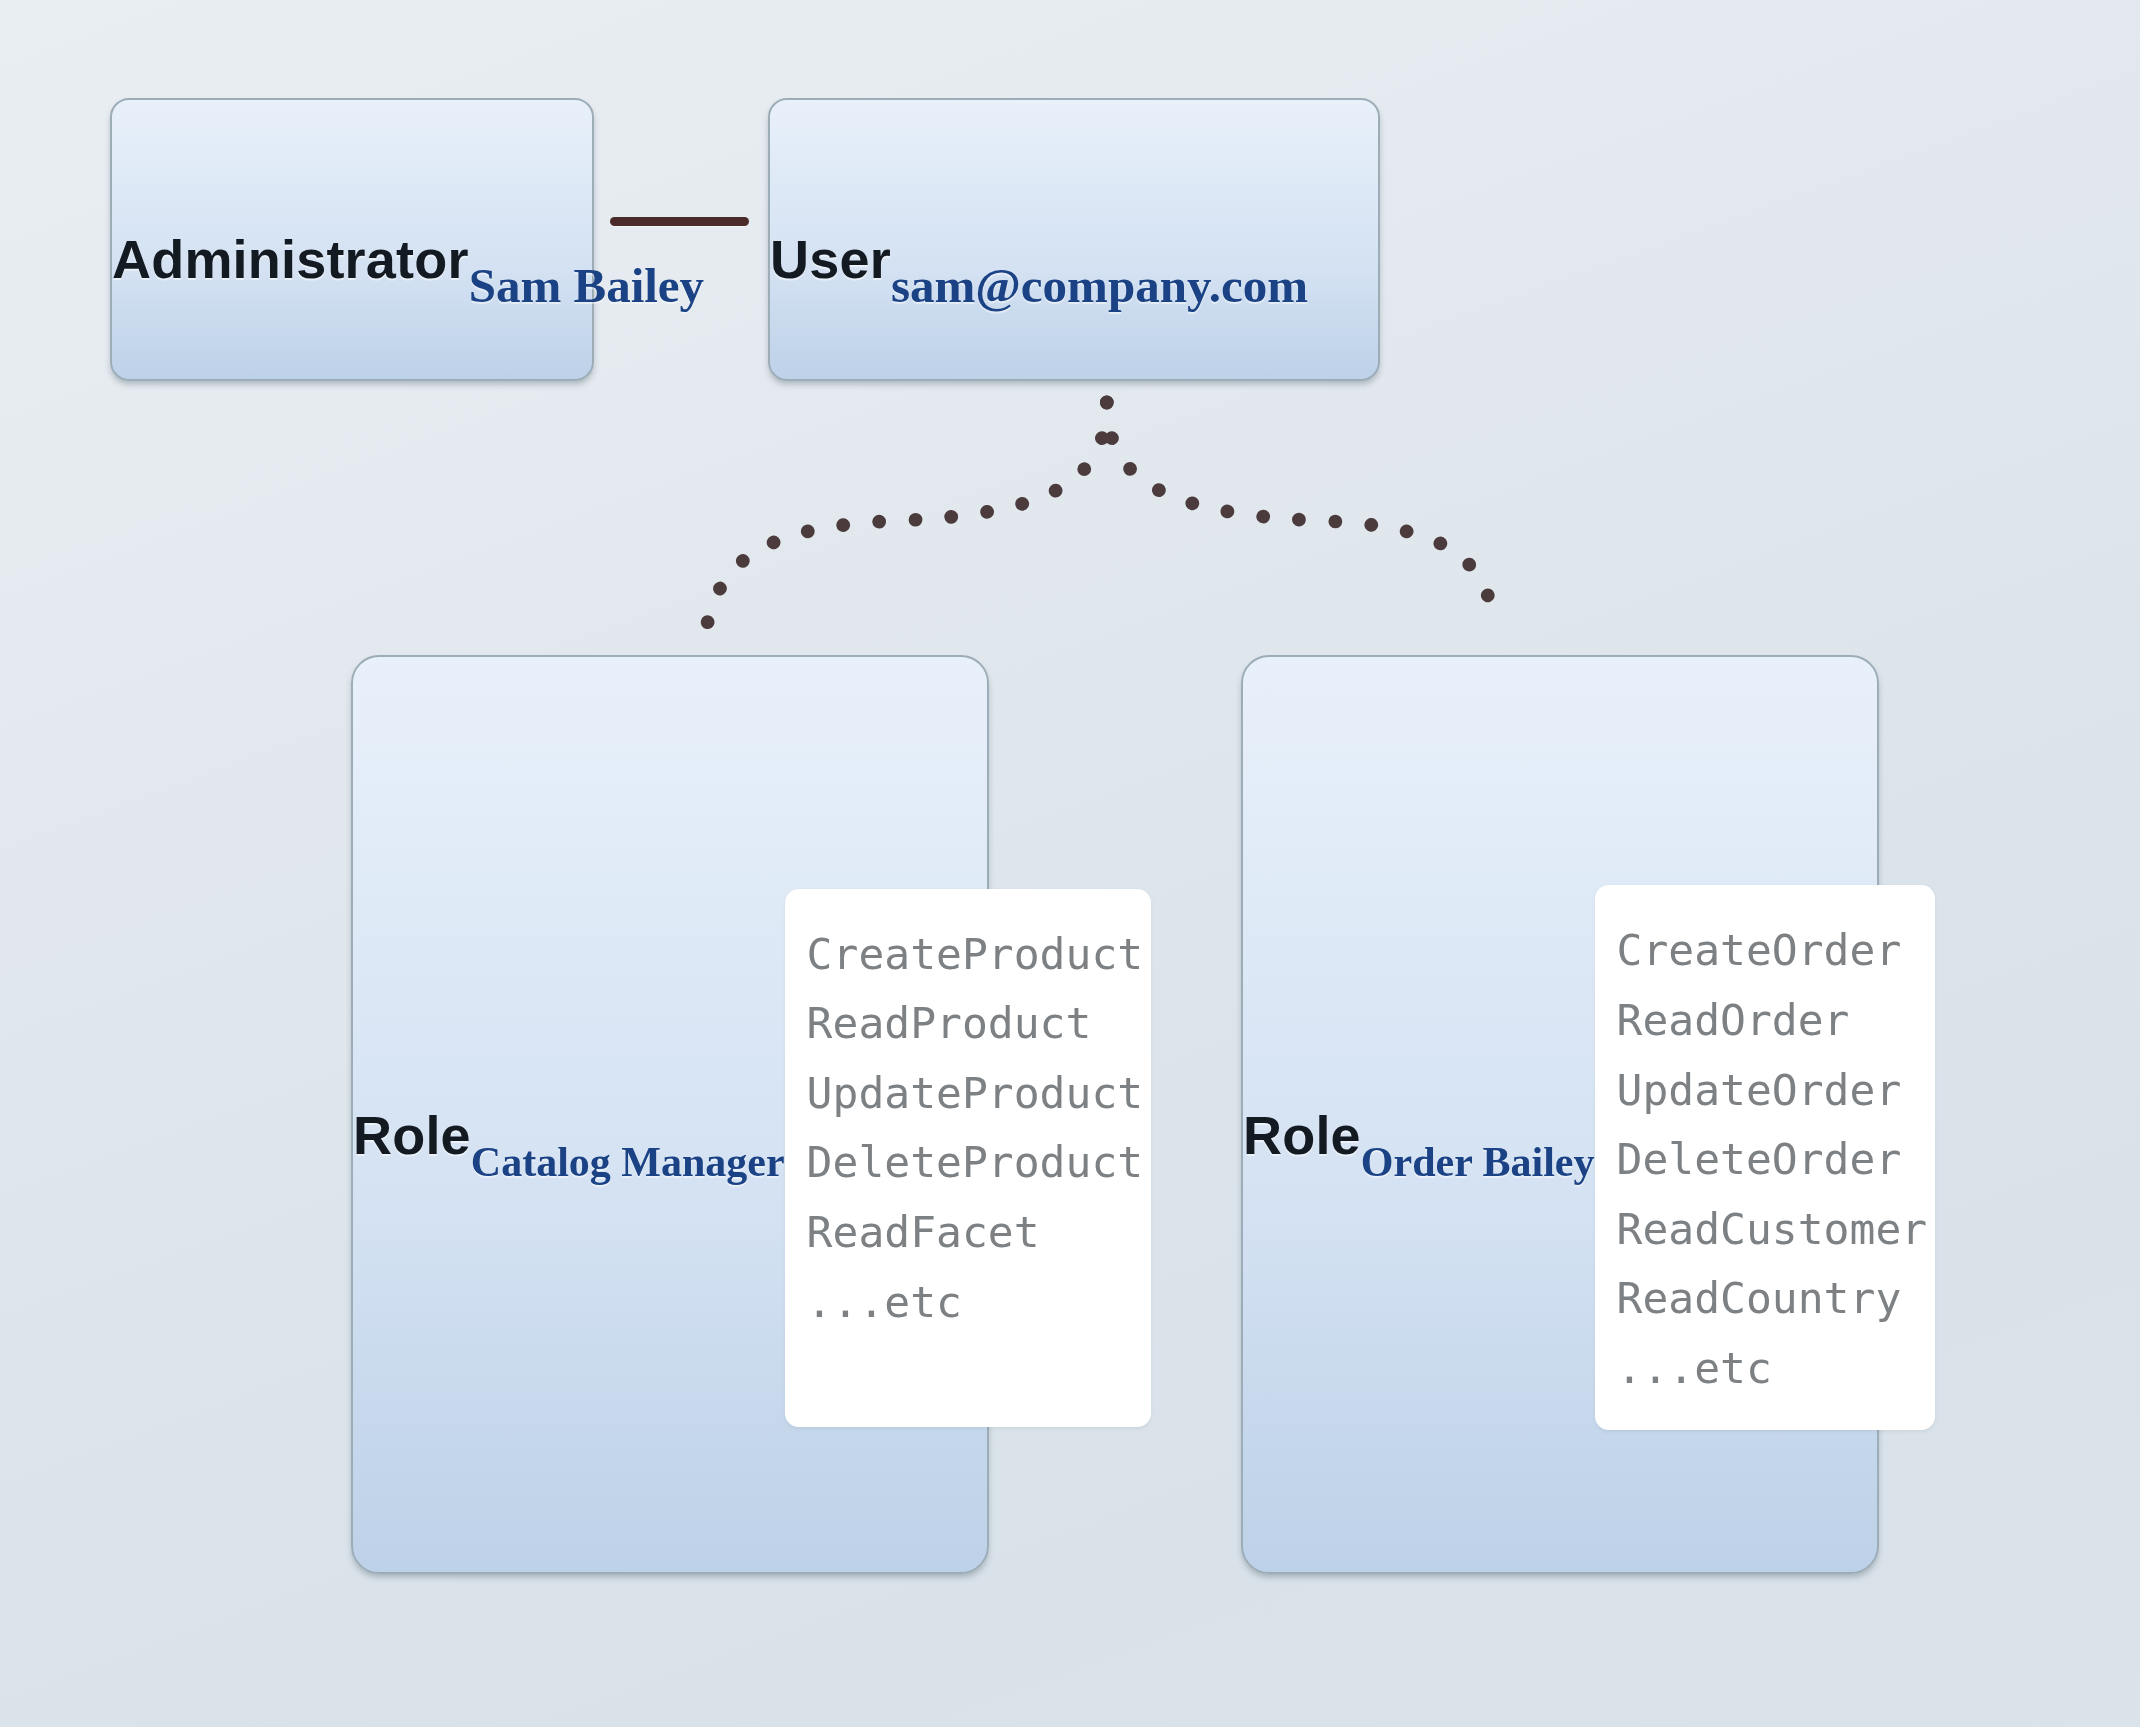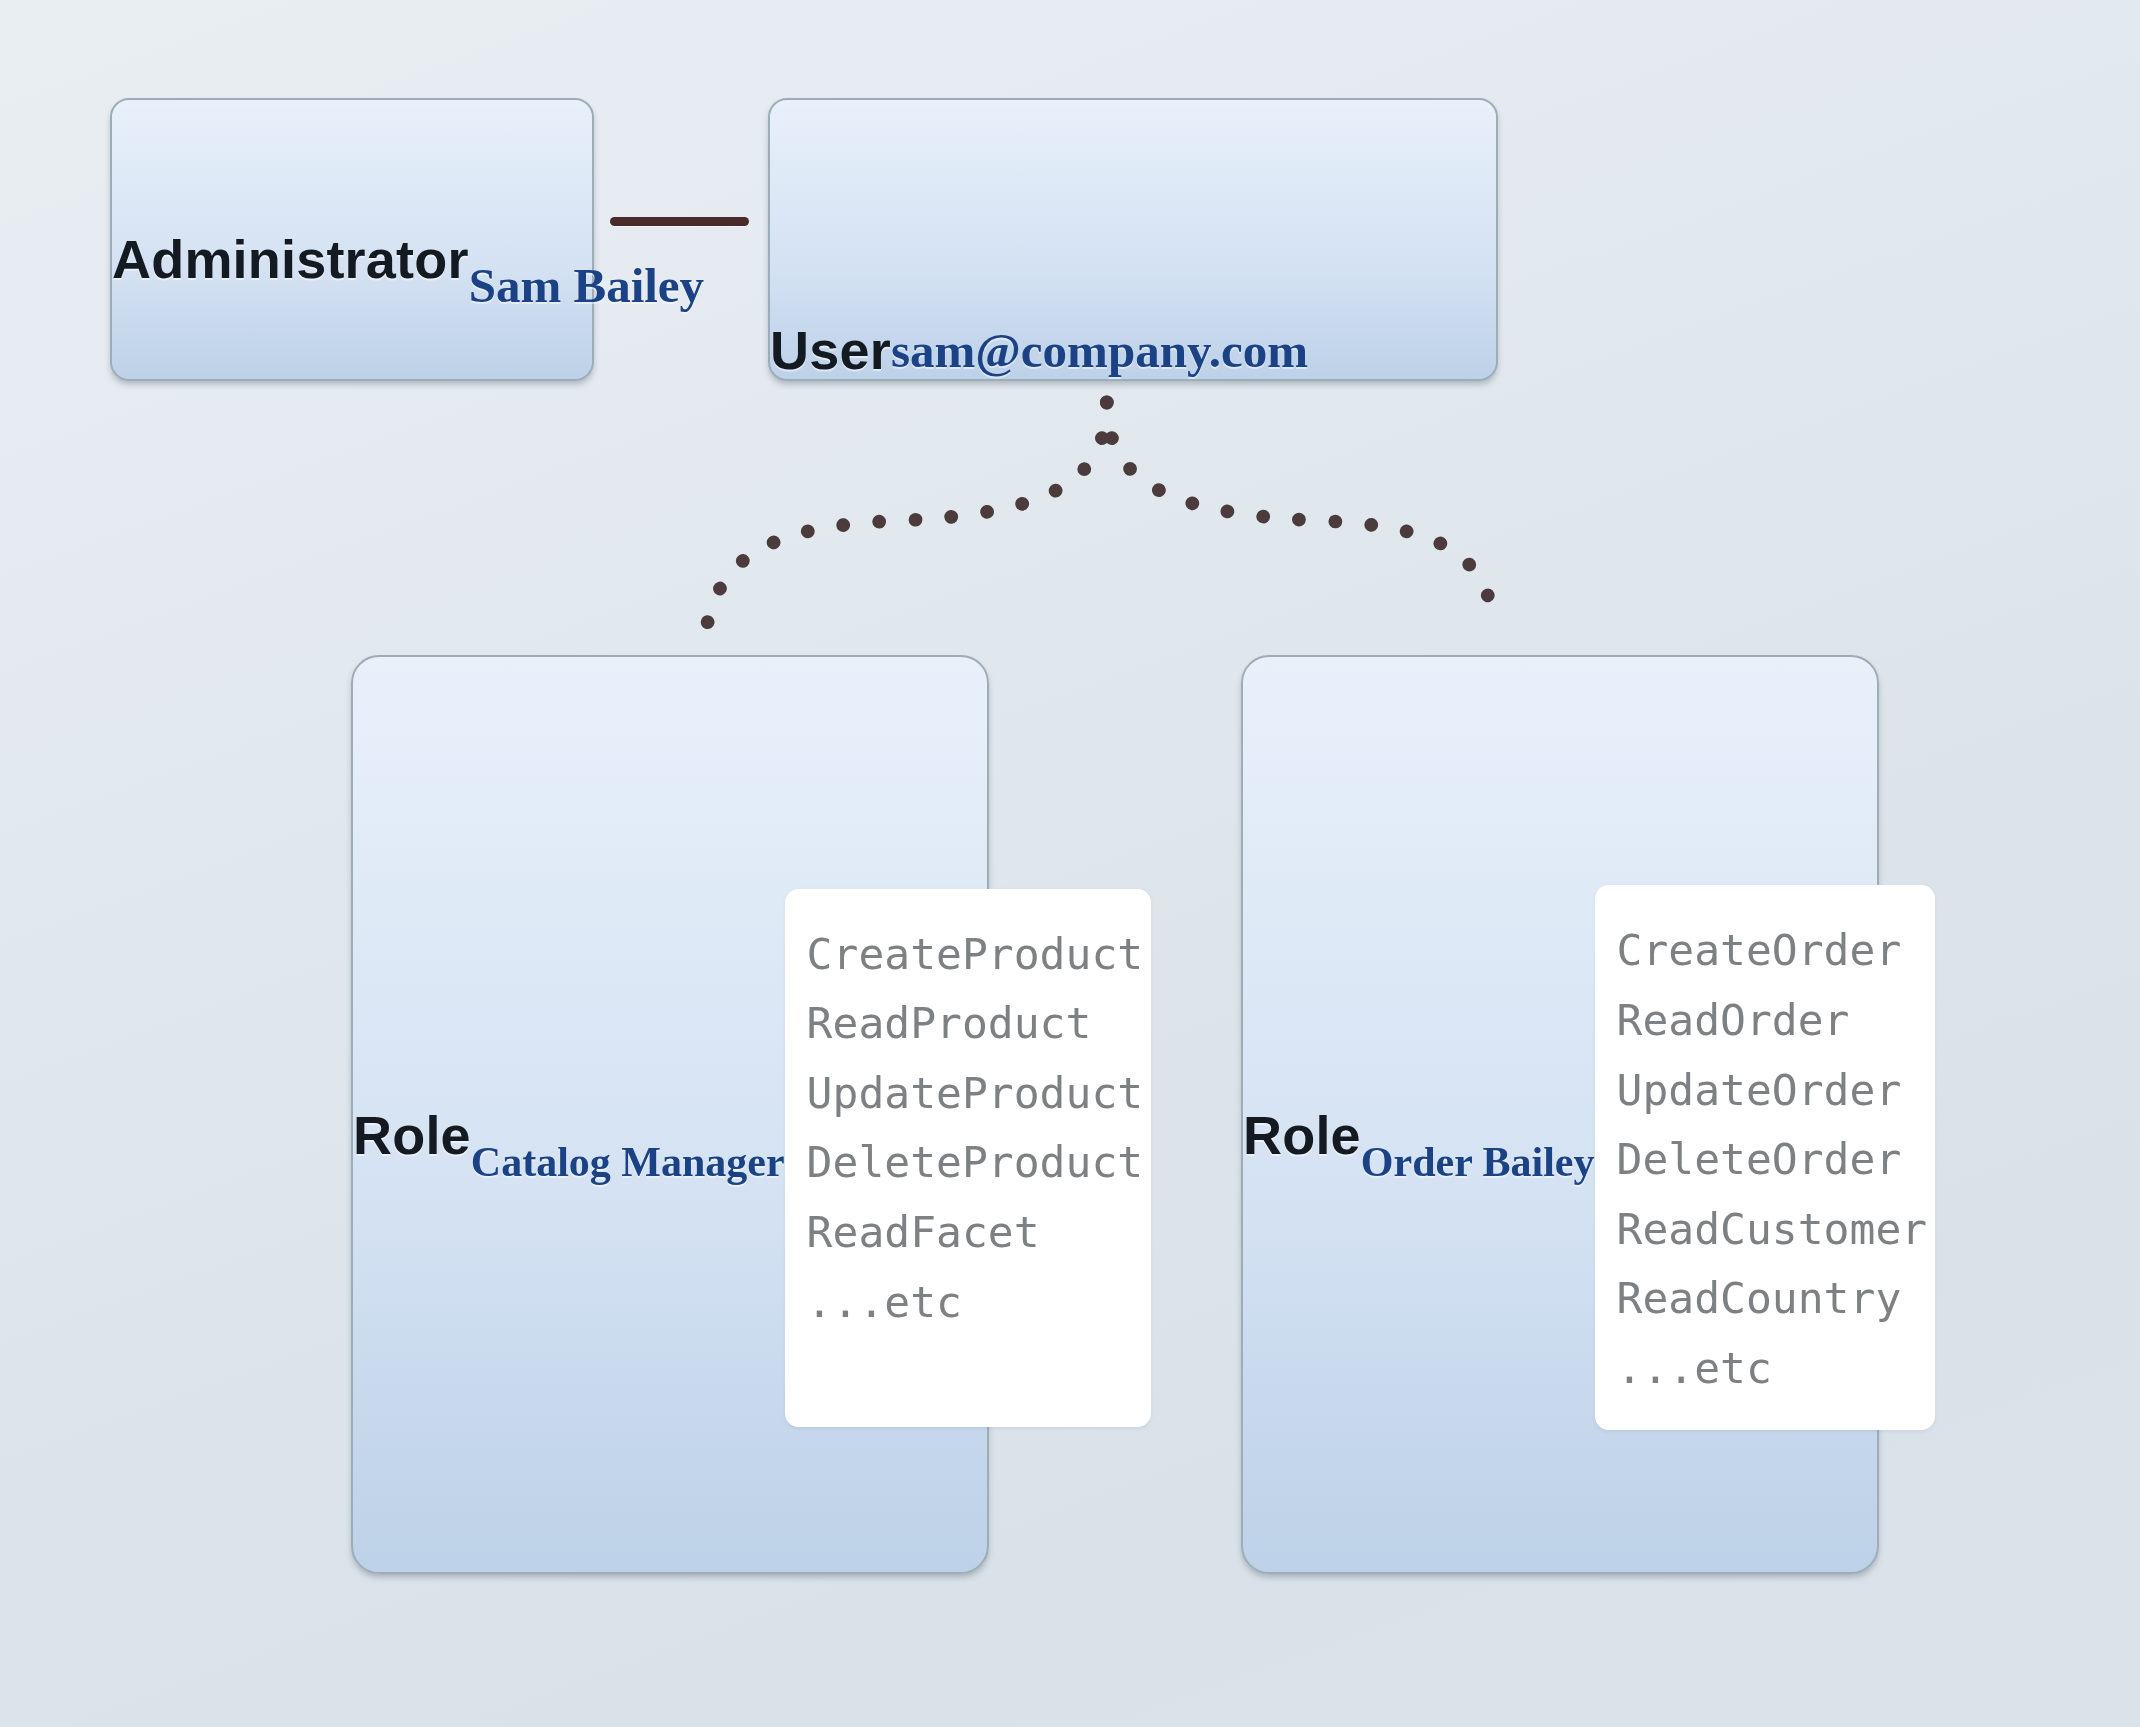--- a/index.html
+++ b/index.html
@@ -52,21 +52,21 @@
   
   .entity {
     width: 484px;
     height: 283px;
     padding-top: 39px;
   }
   .entity .node-type   { font-size: 54px; line-height: 1.05; }
   .entity .node-value  { font-size: 49px; margin-top: 53px; }
 
   #node-administrator { left: 110px; top: 98px; width: 484px; }
-  #node-user          { left: 768px; top: 98px; width: 730px; align-items: flex-end; }
+  #node-user          { left: 768px; top: 98px; width: 612px; }
 
   
   .role {
     width: 638px;
     height: 919px;
     padding-top: 41px;
     border-radius: 28px;
   }
   .role .node-type  { font-size: 54px; line-height: 1.05; }
   .role .node-value { font-size: 42px; margin-top: 53px; text-align: right; }

